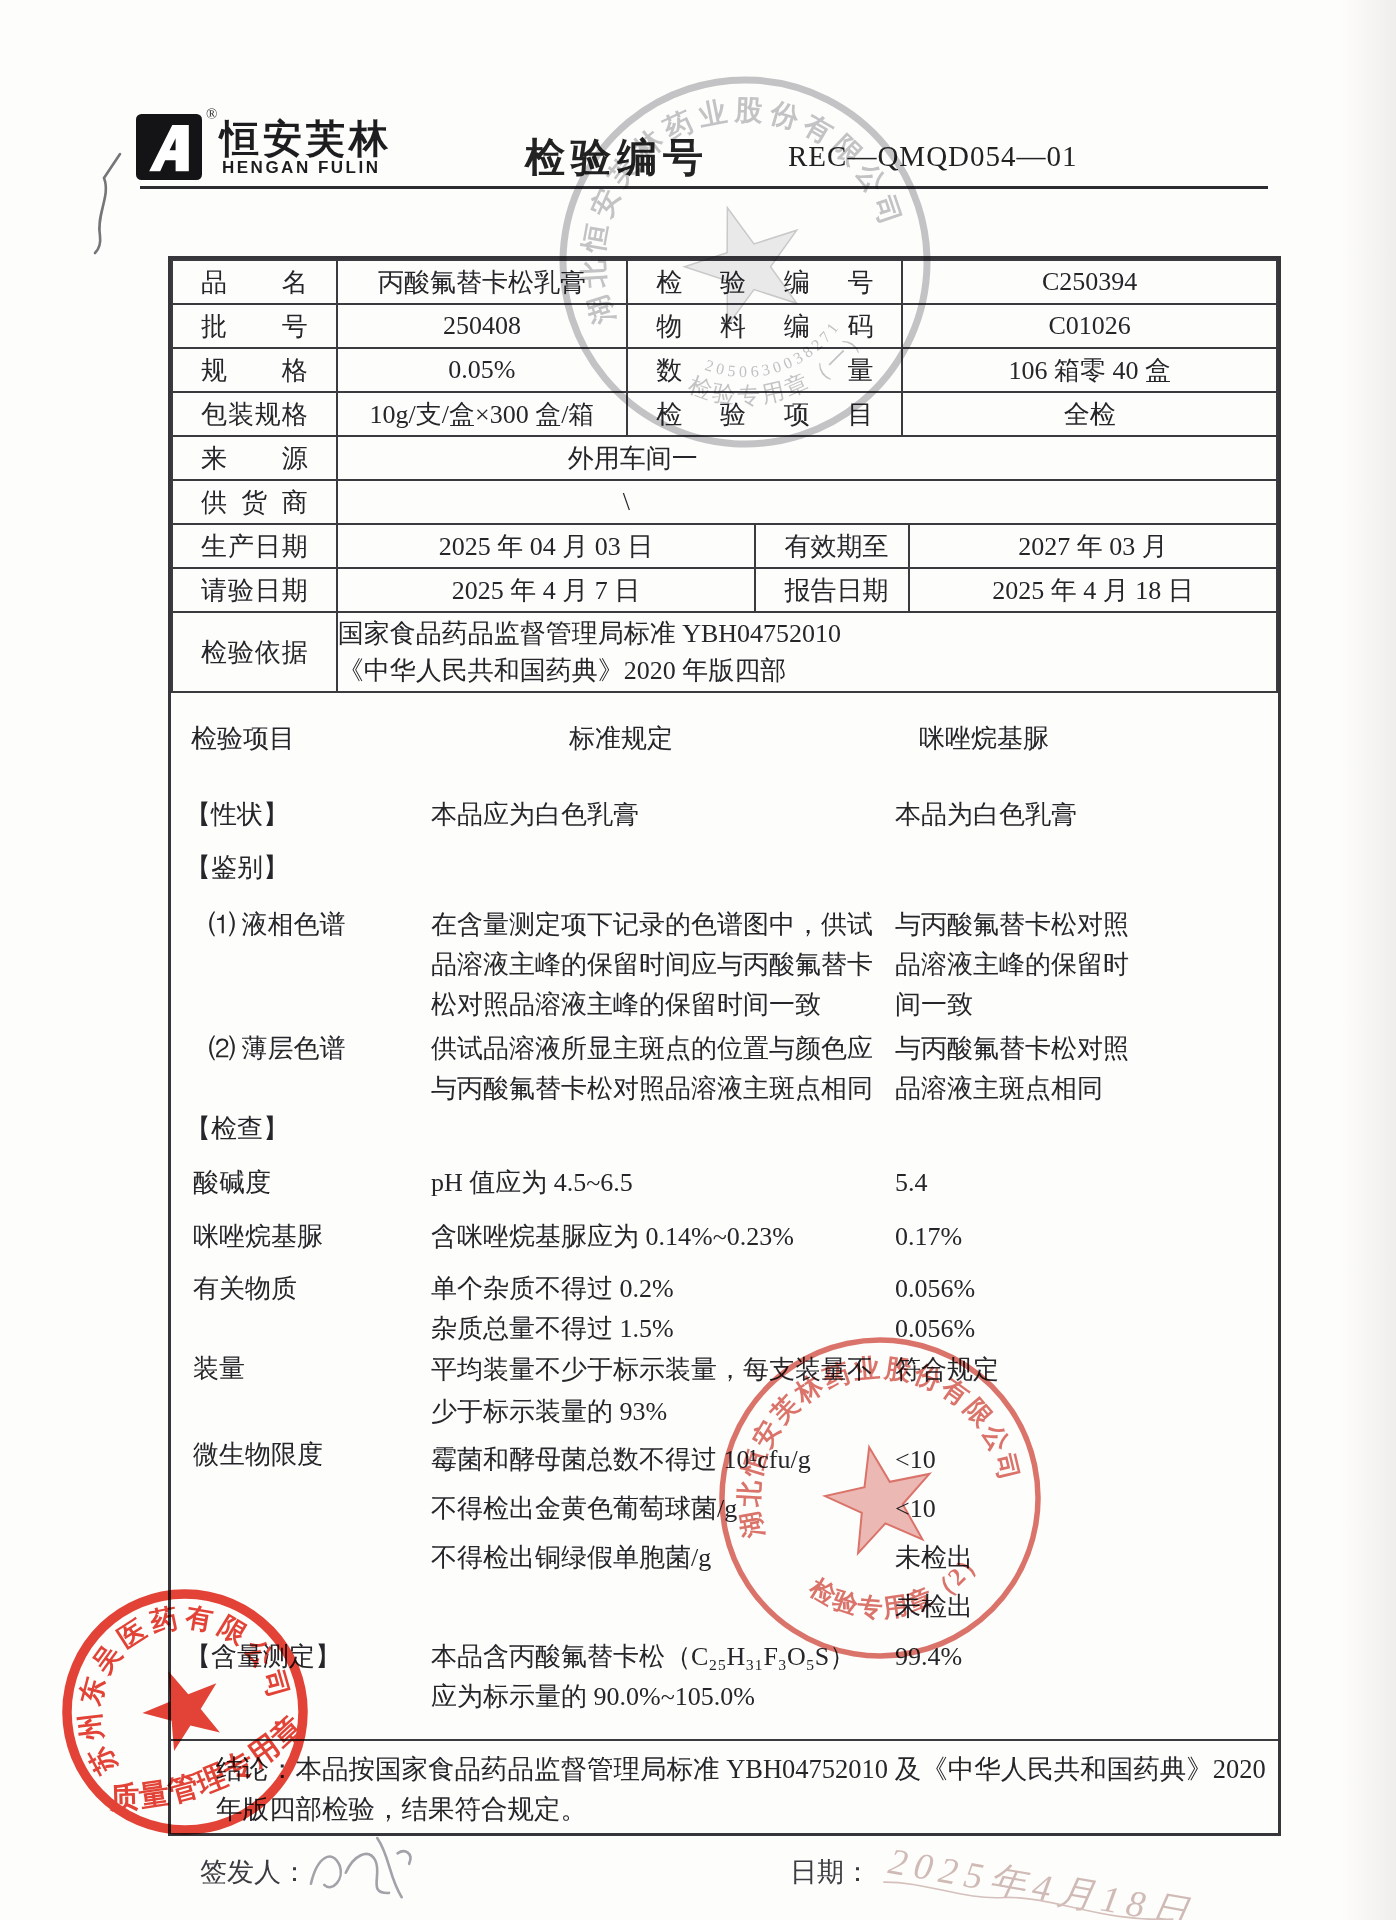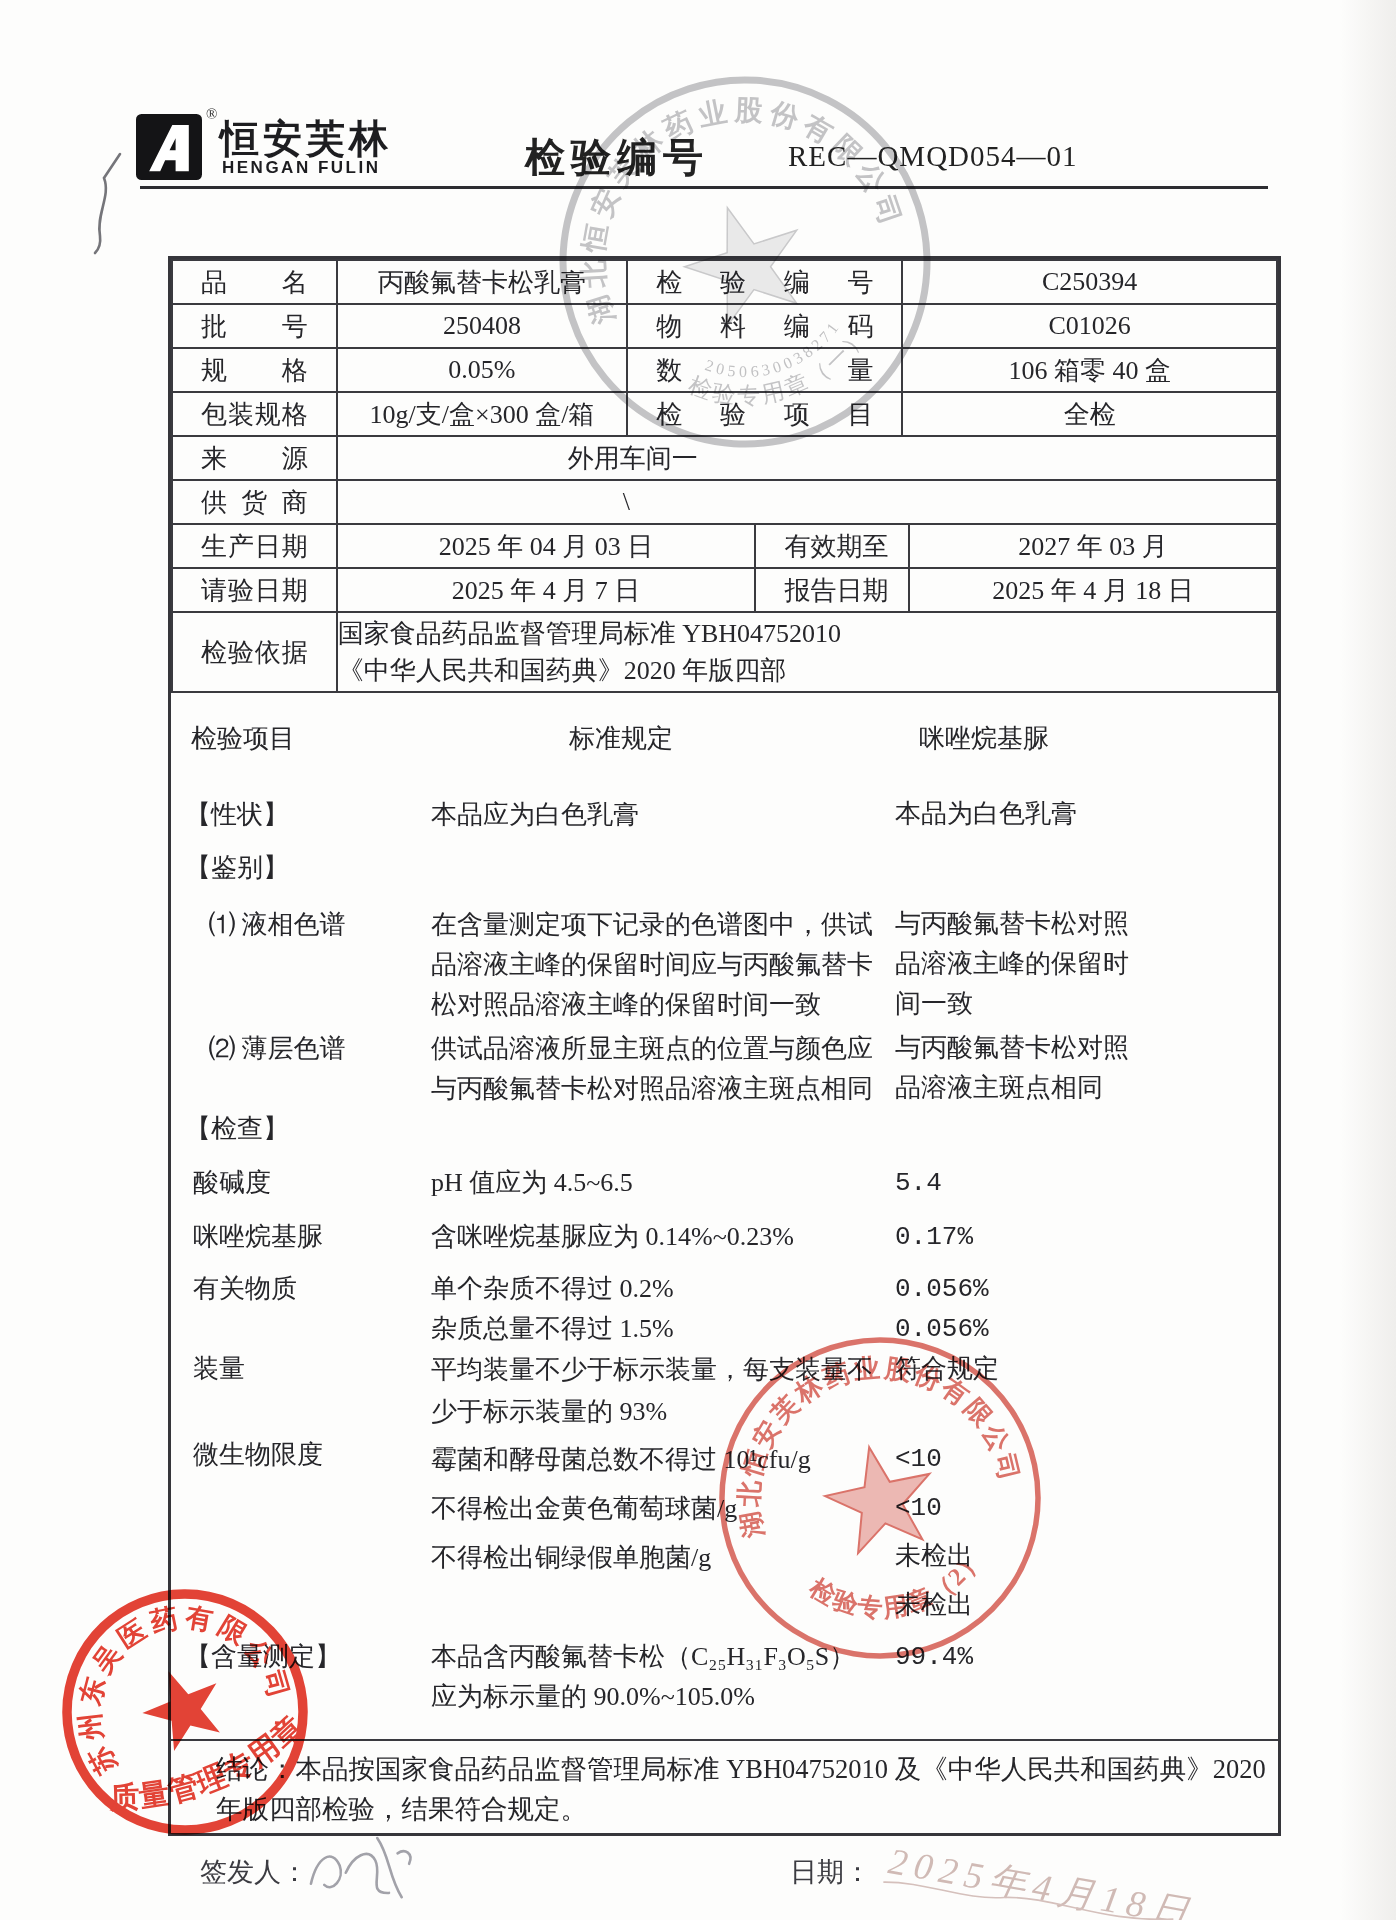--- a/index.html
+++ b/index.html
@@ -28,21 +28,21 @@
   .jlabel{text-align:justify;text-align-last:justify;padding:0 28px;}
   .basis-cell{text-align:left;padding-left:0;white-space:normal;height:80px;}
   .basis-cell div{line-height:37px;white-space:nowrap;}
   
   .results{position:absolute;left:0;top:432px;width:100%;height:1054px;font-size:26px;}
   .rrow{position:absolute;left:0;right:0;height:0;overflow:visible;}
   .ritem{position:absolute;left:14px;white-space:nowrap;line-height:40px;}
   .ind1 .ritem{left:38px;}
   .ind2 .ritem{left:22px;}
   .rstd{position:absolute;left:260px;width:490px;}
-  .rres{position:absolute;left:724px;width:376px;font-family:Liberation Mono, monospace;}
+  .rres{position:absolute;left:724px;width:376px;}
   .rline{line-height:40px;height:40px;white-space:nowrap;}
   .lh42 .rline{line-height:42px;height:42px;}
   .lh49 .rline{line-height:49px;height:49px;}
   .rhead{font-weight:normal;}
   .rhead .h1{position:absolute;left:20px;line-height:40px;}
   .rhead .h2{position:absolute;left:398px;line-height:40px;}
   .rhead .h3{position:absolute;left:748px;line-height:40px;}
   
   .conclusion{position:absolute;left:0;bottom:0;width:100%;height:94px;border-top:2px solid #3a3a3f;
               box-sizing:border-box;font-size:26.5px;}

